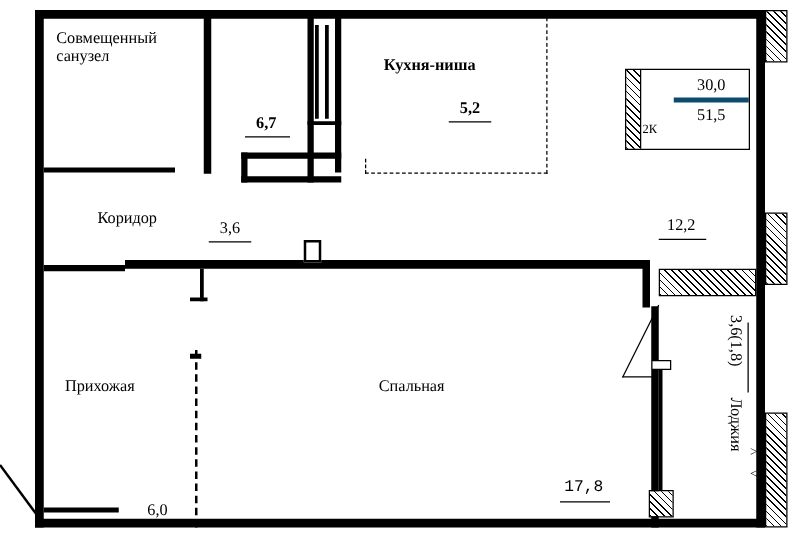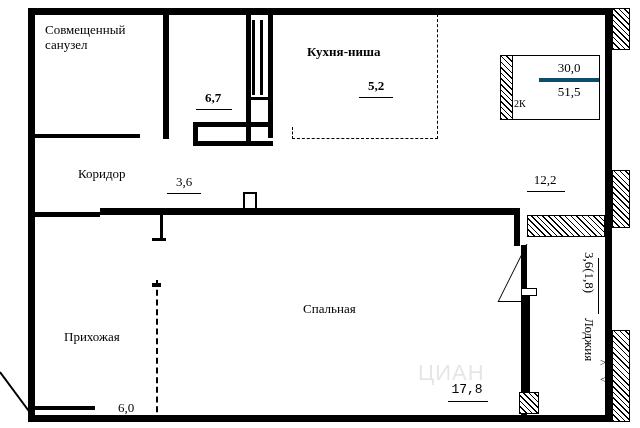--- a/index.html
+++ b/index.html
@@ -190,21 +190,21 @@
   <div class="area" style="left:353px; top:78px; width:46px;font-weight:bold;">5,2</div>
   <div class="area-underline" style="left:359px; top:97px; width:34px;"></div>
 
   <div class="area" style="left:521px; top:172px; width:48px;">12,2</div>
   <div class="area-underline" style="left:527px; top:191px; width:38px;"></div>
 
   <div class="label" style="left:78px; top:153px;margin-top:13px;">Коридор</div>
   <div class="area" style="left:162px; top:174px; width:44px;">3,6</div>
   <div class="area-underline" style="left:167px; top:193px; width:34px;"></div>
 
-  <div class="label" style="left:64px; top:301px;margin-top:28px;">Прихожая</div>
+  <div class="label" style="left:52px; top:301px;">Прихожая</div>
   <div class="area" style="left:104px; top:400px; width:44px;">6,0</div>
   <div class="area-underline" style="left:110px; top:419px; width:32px;"></div>
 
   <div class="label" style="left:303px; top:301px;text-align:right;">Спальная</div>
   <div class="area" style="left:443px; top:382px; width:48px;font-family:Liberation Mono, monospace;">17,8</div>
   <div class="area-underline" style="left:448px; top:401px; width:40px;"></div>
 
   <div class="vlabel" style="left:581px; top:318px;">Лоджия</div>
   <div class="vlabel" style="left:581px; top:252px;">3,6(1,8)</div>
   <div class="area-underline" style="left:598px; top:258px; width:1px; height:56px; background:#000;"></div>
@@ -217,15 +217,14 @@
 
   <div class="summary">
     <div class="hatch"></div>
     <div class="ktype">2К</div>
     <div class="vals">
       <div>30,0</div>
       <div>51,5</div>
     </div>
   </div>
 
-  <div class="watermark">ЦИАН</div>
 
 </div>
 
 </body></html>

